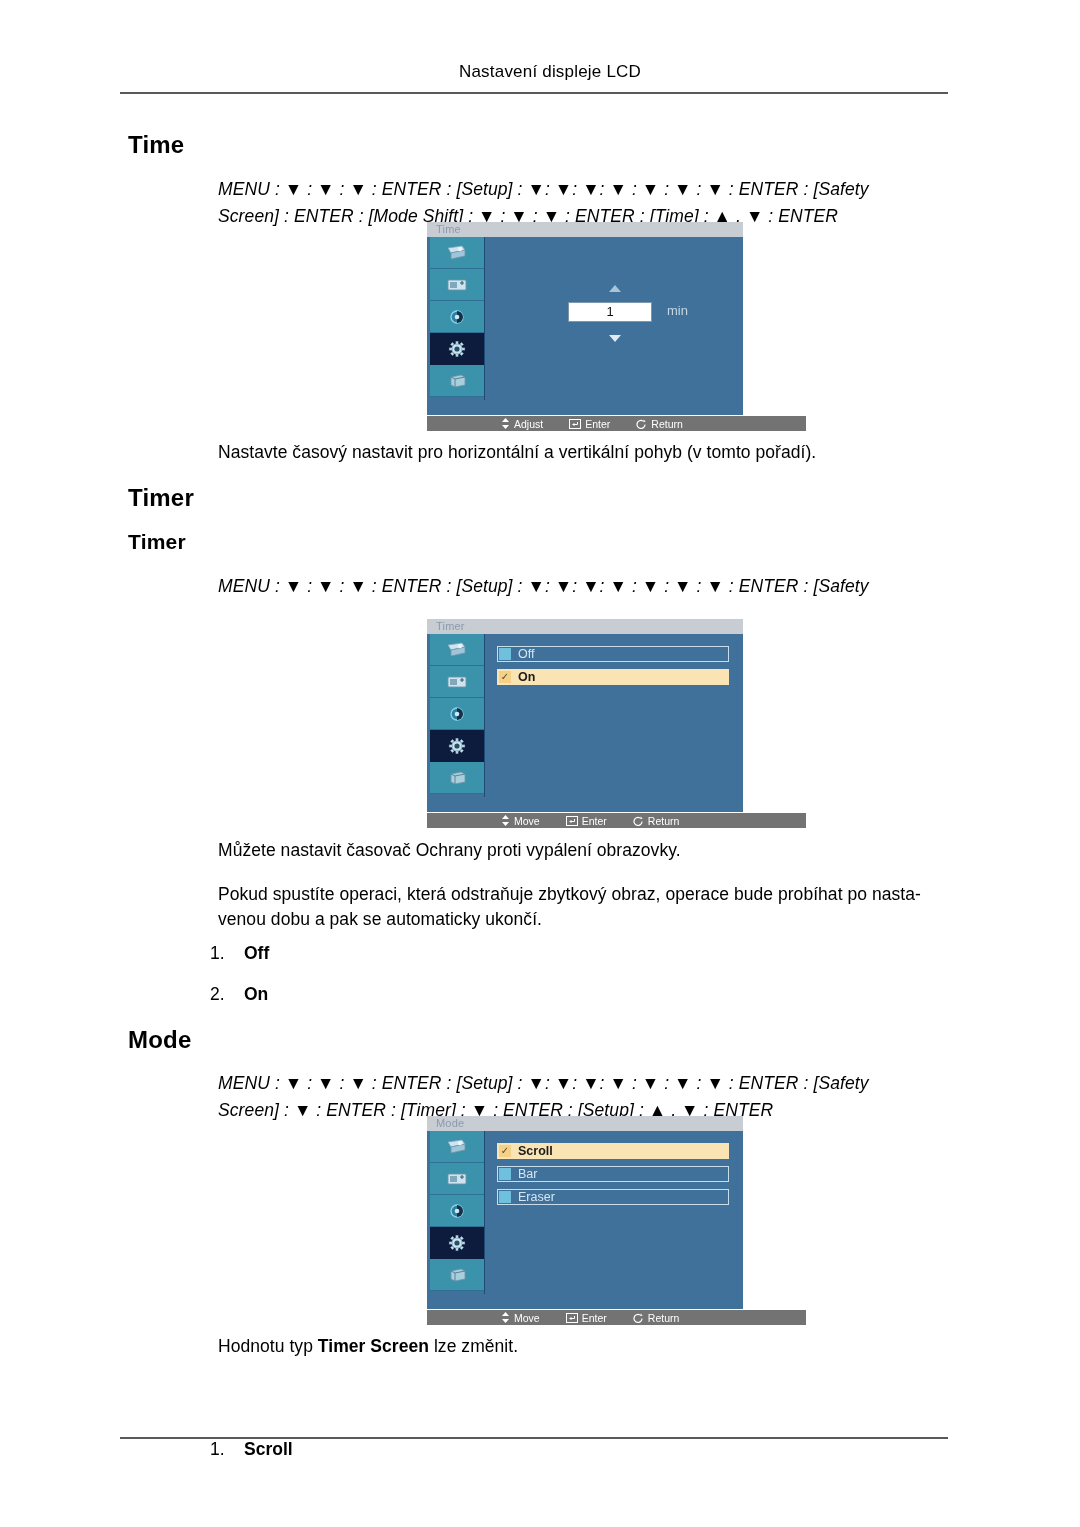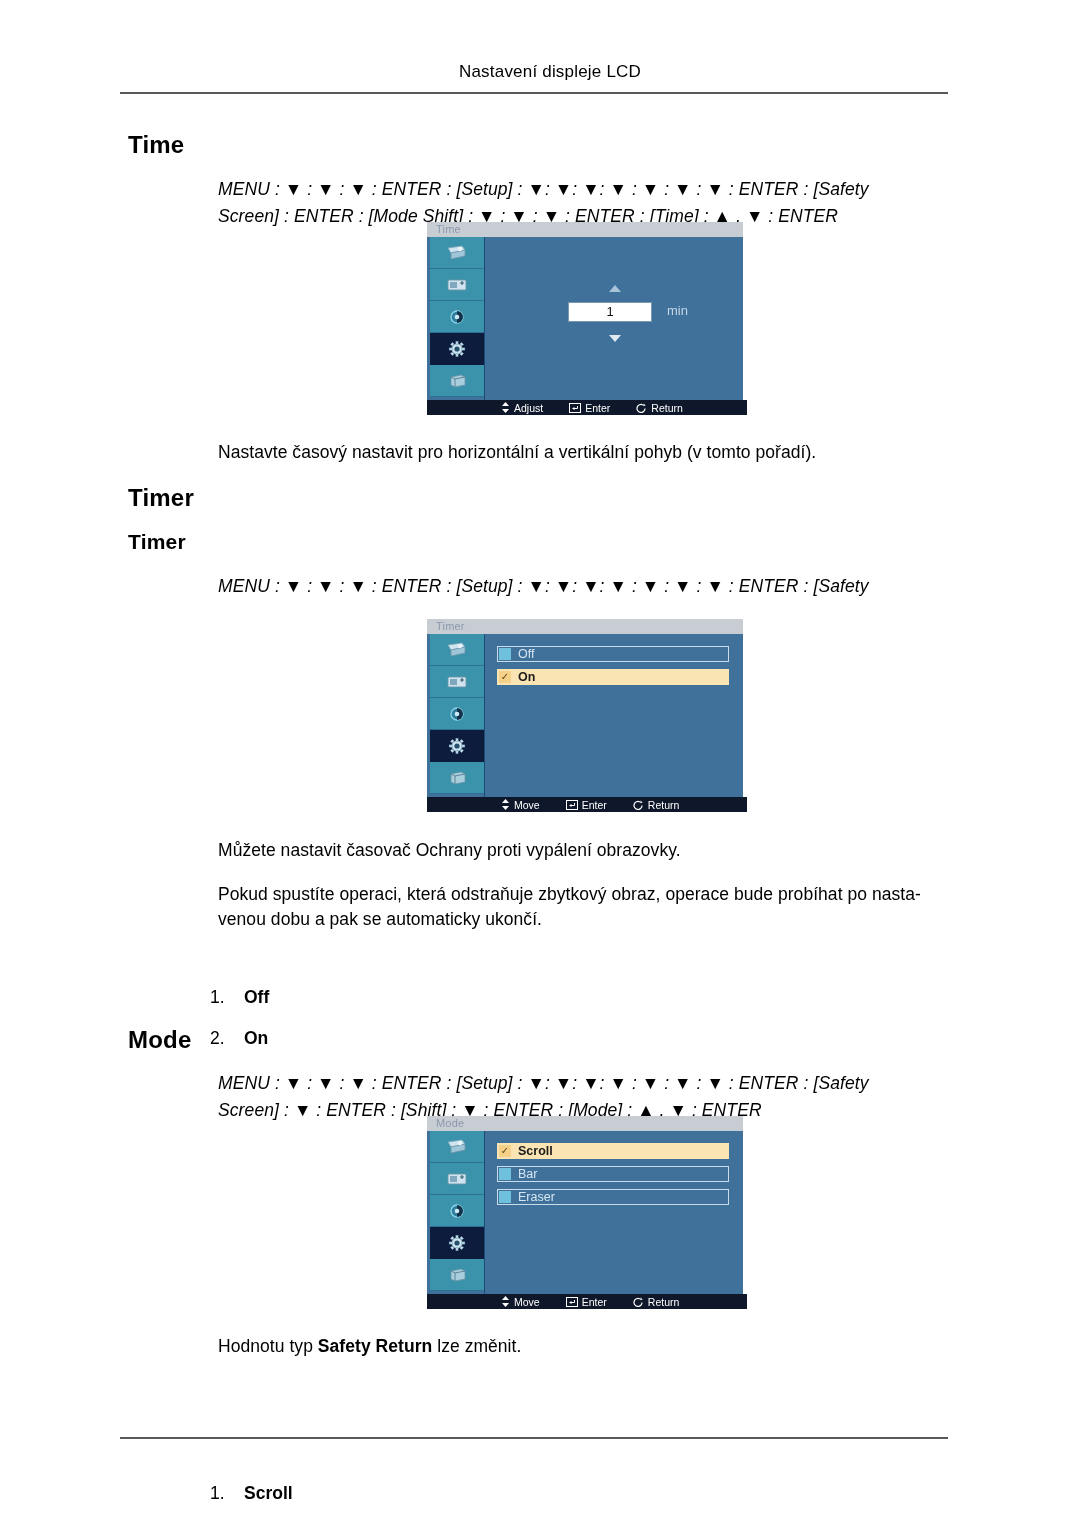--- a/index.html
+++ b/index.html
@@ -80,21 +80,20 @@
     line-height: 25px;
     letter-spacing: 0.05px;
   }
   .para b { font-weight: bold; }
 
   .numitem {
     position: absolute;
     left: 210px;
     font-size: 17.5px;
     white-space: nowrap;
-    margin-top: 44px;
   }
   .numitem .num {
     display: inline-block;
     width: 34px;
   }
   .numitem .val { font-weight: bold; }
 
   
   .osd {
     position: absolute;
@@ -149,24 +148,24 @@
     position: absolute;
     left: 50%; top: 50%;
     transform: translate(-50%, -50%);
     width: 24px;
     height: 18px;
   }
 
   .osd-foot {
     position: absolute;
     left: 0;
-    top: 178px;
-    width: 320px;
+    top: 194px;
+    width: 379px;
     height: 15px;
-    background: #0f172a;
+    background: #737373;
   }
   .foot-items {
     position: absolute;
     left: 74px;
     top: 0;
     height: 15px;
     display: flex;
     align-items: center;
     gap: 26px;
     font-size: 10.5px;
@@ -490,21 +489,21 @@
     <span class="num">1.</span><span class="val">Off</span>
   </div>
   <div class="numitem" style="top:984px;">
     <span class="num">2.</span><span class="val">On</span>
   </div>
 
   <div class="h1" style="top:1026px;">Mode</div>
 
   <div class="path" style="top:1070px;">
     <span class="ln">MENU : ▼ : ▼ : ▼ : ENTER : [Setup] : ▼: ▼: ▼: ▼ : ▼ : ▼ : ▼ : ENTER : [Safety</span>
-    <span class="ln">Screen] : ▼ : ENTER : [Shift] :    ▼ : ENTER : [Mode] :   ▲ , ▼ : ENTER</span>
+    <span class="ln">Screen] : ▼ : ENTER : [Timer] :    ▼ : ENTER : [Setup] :   ▲ , ▼ : ENTER</span>
   </div>
 
   <div class="osd" style="left:427px; top:1116px;">
     <div class="osd-title">
       <span>Mode</span>
     </div>
     <div class="osd-body">
 
       <div class="osd-side">
         <div class="side-item">
@@ -592,21 +591,21 @@
           <svg width="11" height="10" viewBox="0 0 11 10">
             <path d="M9 5.5 a4 4 0 1 1 -2.2 -3.6" fill="none" stroke="#ffffff" stroke-width="1.2"></path>
             <path d="M7.6 0.6 L7.2 3.2 L9.6 2.6 Z" fill="#ffffff"></path>
           </svg>
           <span>Return</span>
         </div>
       </div>
     </div>
   </div>
 
-  <div class="para" style="top:1334px; width:740px;"><span>Hodnotu typ </span><b>Safety Return</b><span> lze změnit.</span></div>
+  <div class="para" style="top:1334px; width:740px;"><span>Hodnotu typ </span><b>Timer Screen</b><span> lze změnit.</span></div>
 
   <div class="numitem" style="top:1439px;">
     <span class="num">1.</span><span class="val">Scroll</span>
   </div>
 
   <div class="rule rule-bottom"></div>
 
 </div>
 
 </body></html>

